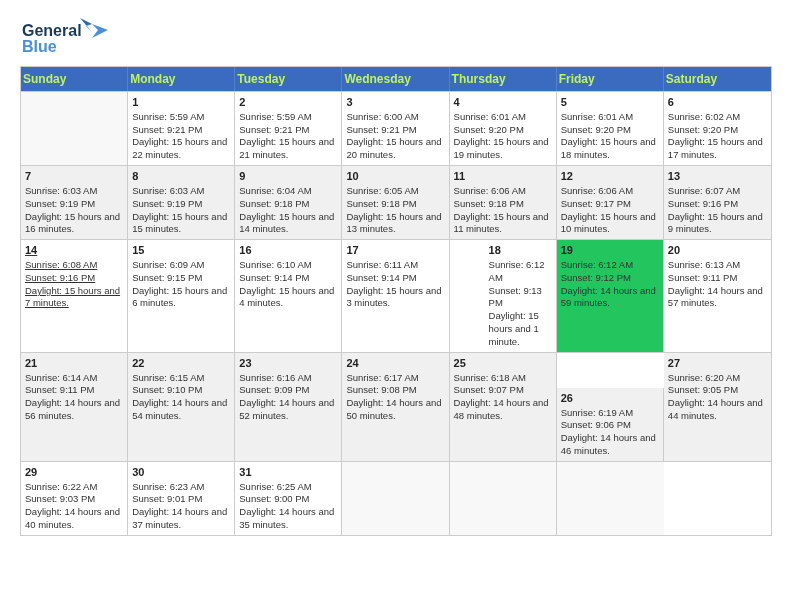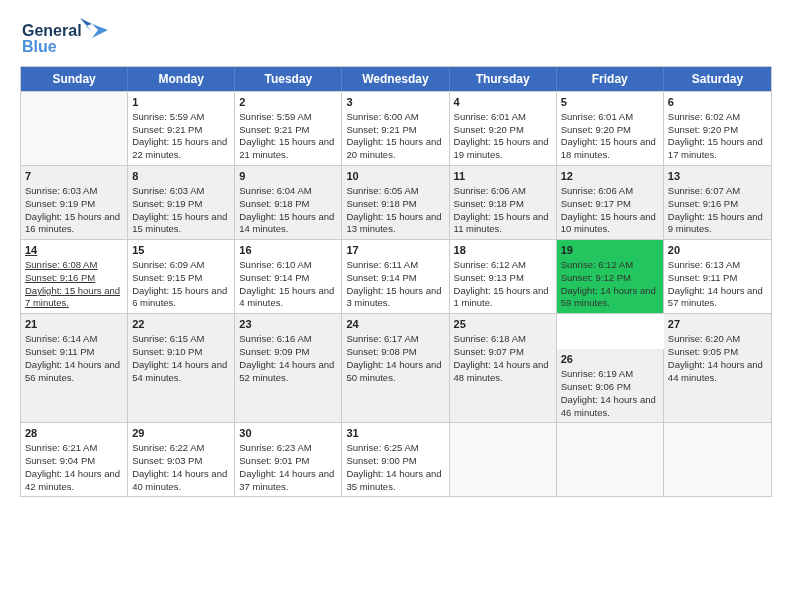--- a/index.html
+++ b/index.html
@@ -47,24 +47,24 @@
       display: flex;
       flex-direction: column;
       border: 1px solid #ccc;
     }
     .cal-header-row {
       display: grid;
       grid-template-columns: repeat(7, 1fr);
       background: #3a6bbf;
     }
     .cal-header-cell {
-      color: #ffffff;
+      color: #bef264;
       font-size: 12px;
       font-weight: bold;
-      text-align: center;
+      text-align: left;
       padding: 5px 2px;
       border-right: 1px solid #5580cc;
     }
     .cal-header-cell:last-child { border-right: none; }
     .cal-body {
       flex: 1;
       display: flex;
       flex-direction: column;
     }
     .cal-row {
@@ -229,21 +229,21 @@
             <div>Sunrise: 6:10 AM</div>
             <div>Sunset: 9:14 PM</div>
             <div>Daylight: 15 hours and 4 minutes.</div>
           </div>
           <div class="cal-cell" style="background: rgb(255, 255, 255);">
             <span class="day-num">17</span>
             <div>Sunrise: 6:11 AM</div>
             <div>Sunset: 9:14 PM</div>
             <div>Daylight: 15 hours and 3 minutes.</div>
           </div>
-          <div class="cal-cell" style="background: rgb(255, 255, 255);">
+          <div class="cal-cell" style="background: rgb(255, 255, 255); margin-left: 35px;">
             <span class="day-num">18</span>
             <div>Sunrise: 6:12 AM</div>
             <div>Sunset: 9:13 PM</div>
             <div>Daylight: 15 hours and 1 minute.</div>
           </div>
           <div class="cal-cell" style="background: #22c55e;">
             <span class="day-num">19</span>
             <div>Sunrise: 6:12 AM</div>
             <div>Sunset: 9:12 PM</div>
             <div>Daylight: 14 hours and 59 minutes.</div>
@@ -294,26 +294,20 @@
           </div>
           <div class="cal-cell" style="background: rgb(240, 240, 240);">
             <span class="day-num">27</span>
             <div>Sunrise: 6:20 AM</div>
             <div>Sunset: 9:05 PM</div>
             <div>Daylight: 14 hours and 44 minutes.</div>
           </div>
         </div>
         <div class="cal-row">
           <div class="cal-cell" style="background: rgb(255, 255, 255);">
-            <span class="day-num">28</span>
-            <div>Sunrise: 6:21 AM</div>
-            <div>Sunset: 9:04 PM</div>
-            <div>Daylight: 14 hours and 42 minutes.</div>
-          </div>
-          <div class="cal-cell" style="background: rgb(255, 255, 255);">
             <span class="day-num">29</span>
             <div>Sunrise: 6:22 AM</div>
             <div>Sunset: 9:03 PM</div>
             <div>Daylight: 14 hours and 40 minutes.</div>
           </div>
           <div class="cal-cell" style="background: rgb(255, 255, 255);">
             <span class="day-num">30</span>
             <div>Sunrise: 6:23 AM</div>
             <div>Sunset: 9:01 PM</div>
             <div>Daylight: 14 hours and 37 minutes.</div>

